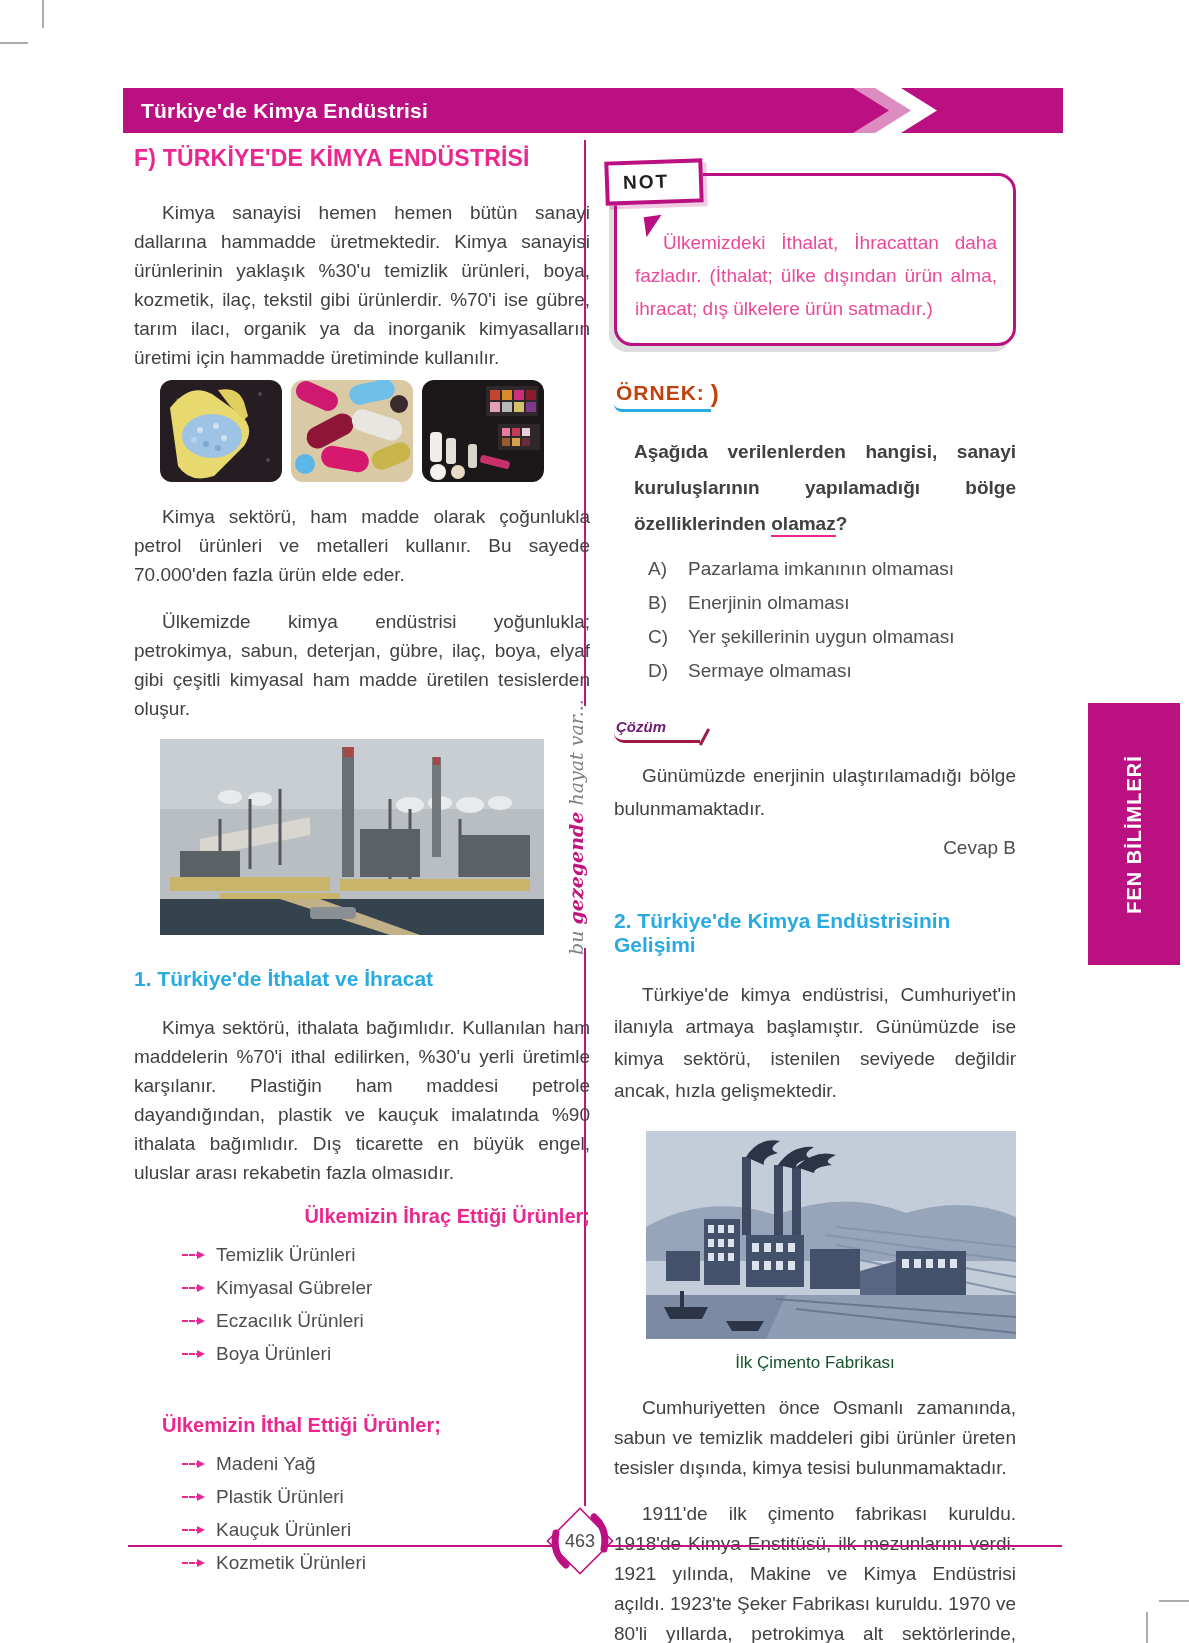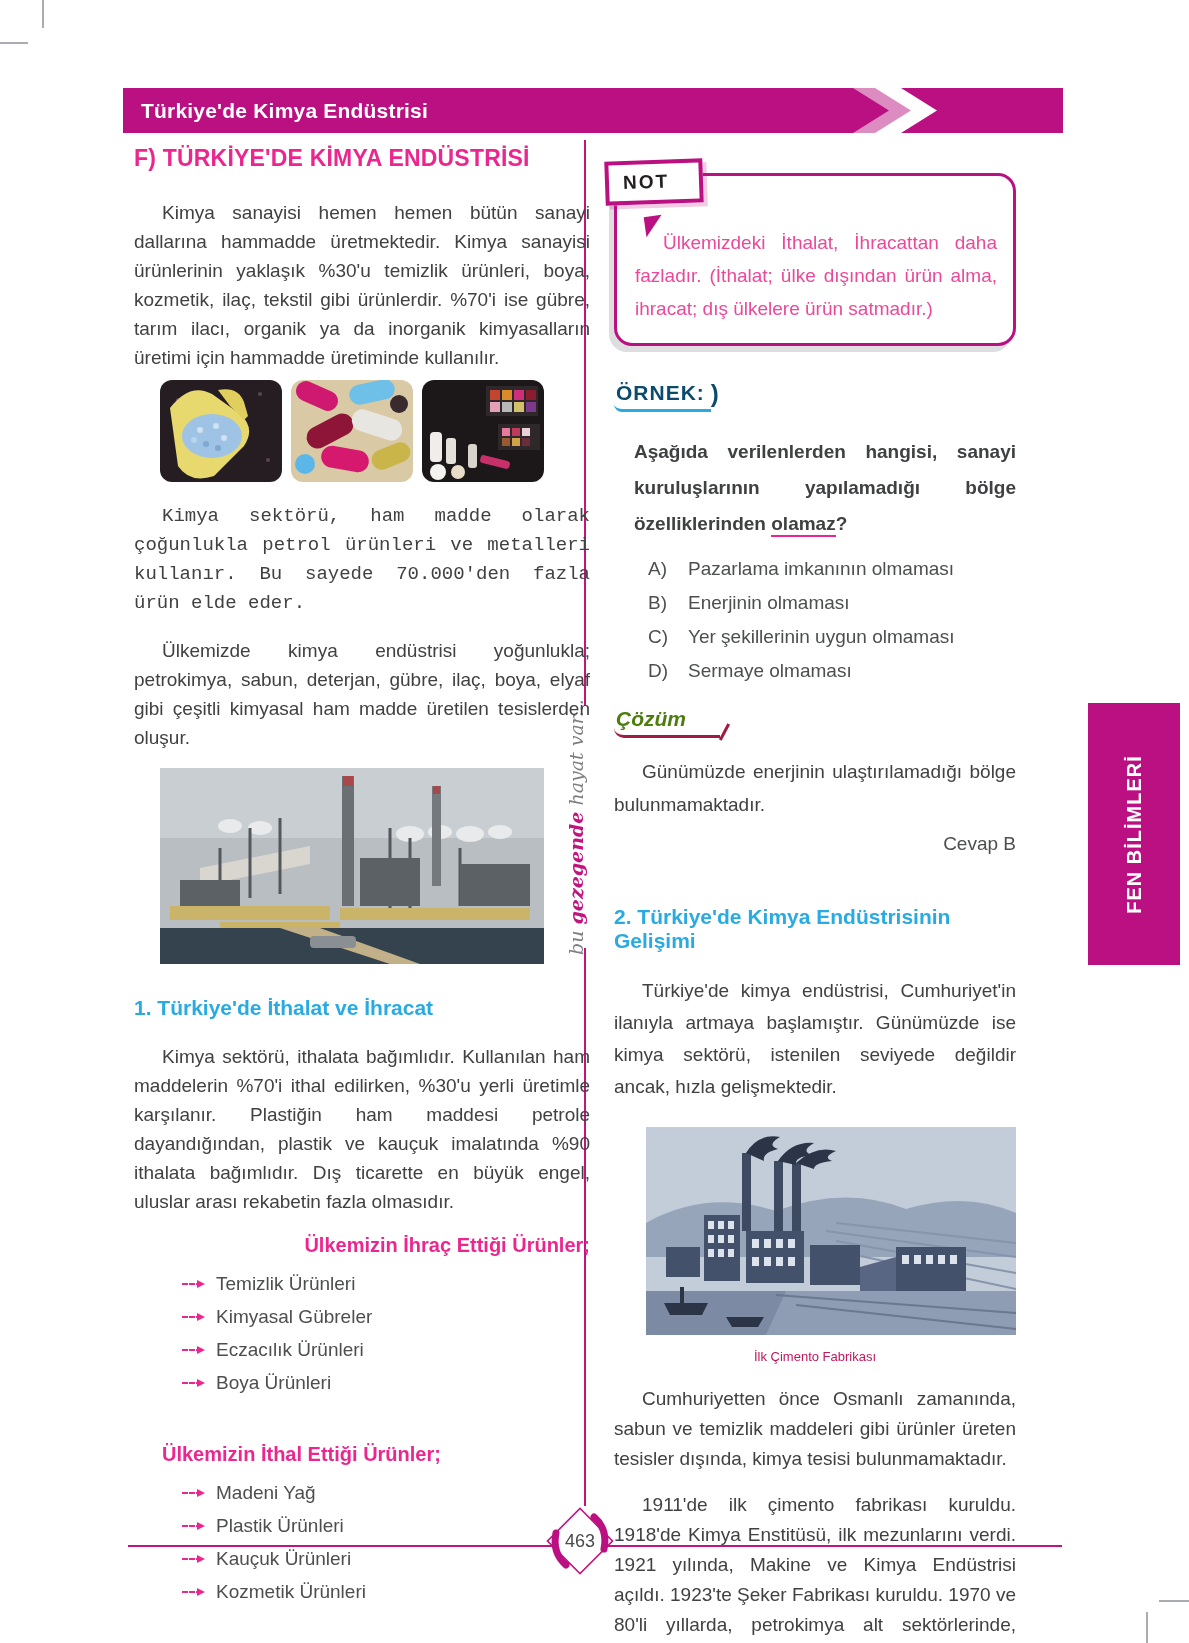--- a/index.html
+++ b/index.html
@@ -44,35 +44,35 @@
   .note-banner {
     position:absolute; top:-16px; left:-12px; background:#fff;
     border:4px solid #bb1081; padding:7px 30px 7px 14px;
     transform:rotate(-2deg); font-weight:bold; font-size:19px; letter-spacing:2px; color:#231f20;
     box-shadow:4px 4px 0 rgba(187,16,129,.22);
   }
   .note-tail { position:absolute; top:40px; left:28px; width:0; height:0;
     border-top:20px solid #bb1081; border-right:18px solid transparent; transform:rotate(-8deg); }
   .note-text { font-size:19px; line-height:33px; text-align:justify; text-indent:28px; color:#ec4899; margin:0; }
   
-  .ornek { margin-top:34px; color:#0c4a6e; font-weight:bold; font-size:21px; letter-spacing:1px; }
+  .ornek { margin-top:34px; color:#c2410c; font-weight:bold; font-size:21px; letter-spacing:1px; }
   .ornek .lbl { border-bottom:3px solid #29abe2; padding:0 6px 5px 2px; border-bottom-left-radius:8px; }
   .ornek .paren { font-size:24px; vertical-align:-2px; }
-  .cozum { margin-top:19px; color:#4d7c0f; font-weight:bold; font-size:21px; font-style:italic; }
+  .cozum { margin-top:30px; color:#701a75; font-weight:bold; font-size:15px; font-style:italic; }
   .cozum .lbl { position:relative; border-bottom:3px solid #9e1b42; padding:0 34px 5px 2px; border-bottom-left-radius:10px; }
   .cozum .lbl::after { content:""; position:absolute; right:-6px; bottom:-6px; width:3px; height:18px; background:#9e1b42; transform:rotate(28deg); }
   
   .question { margin:26px 0 0 20px; font-size:19px; line-height:36px; font-weight:bold; color:#3f4042; text-align:justify; }
   .u-pink { border-bottom:2.5px solid #ec268f; padding-bottom:1px; }
   .options { margin:10px 0 0 34px; }
   .opt { display:flex; height:34px; align-items:center; font-size:19px; color:#4d4e50; }
   .opt .key { width:40px; flex:0 0 auto; }
   .sol-p { font-size:19px; line-height:33px; text-align:justify; text-indent:28px; margin:24px 0 0 0; }
   .cevap { text-align:right; font-size:19px; margin-top:12px; color:#4d4e50; }
-  .caption { text-align:center; font-size:13px; color:#be185d; margin-top:14px; }
+  .caption { text-align:center; font-size:17px; color:#14532d; margin-top:14px; }
   
   .divider-seg { position:absolute; left:584px; width:2px; background:#c2147f; }
   .margin-note {
     position:absolute; left:444px; top:814px; width:268px; height:26px;
     transform:rotate(-90deg);
     font-family:"DejaVu Serif", serif; font-style:italic; font-size:19px; color:#7d7f83;
     text-align:center; white-space:nowrap;
   }
   .margin-note .hl { color:#c2147f; font-weight:bold; }
   
@@ -163,21 +163,21 @@
         </g>
         <rect x="8" y="52" width="12" height="30" rx="4" fill="#f0eeea"></rect>
         <rect x="24" y="58" width="10" height="26" rx="3" fill="#e4e0da"></rect>
         <circle cx="16" cy="92" r="8" fill="#f4f2ee"></circle>
           <circle cx="36" cy="92" r="7" fill="#e8dcc8"></circle>
         <rect x="46" y="64" width="9" height="24" rx="3" fill="#d8d4cc"></rect>
         <rect x="58" y="78" width="30" height="8" rx="3" fill="#c8306a" transform="rotate(14 73 82)"></rect>
       </svg>
     </div>
 
-    <p class="body" style="margin-top:20px;font-family:Liberation Mono, monospace;">Kimya sektörü, ham madde olarak çoğunlukla petrol ürünleri ve metalleri kullanır. Bu sayede 70.000'den fazla ürün elde eder.</p>
+    <p class="body" style="margin-top:20px;">Kimya sektörü, ham madde olarak çoğunlukla petrol ürünleri ve metalleri kullanır. Bu sayede 70.000'den fazla ürün elde eder.</p>
     <p class="body" style="margin-top:18px;">Ülkemizde kimya endüstrisi yoğunlukla; petrokimya, sabun, deterjan, gübre, ilaç, boya, elyaf gibi çeşitli kimyasal ham madde üretilen tesislerden oluşur.</p>
 
     <svg class="figure" width="384" height="196" viewBox="0 0 384 196">
       <rect width="384" height="196" fill="#b9bec2"></rect>
       <rect y="0" width="384" height="70" fill="#c9ced2"></rect>
       <g fill="#e8eaec">
           <ellipse cx="250" cy="66" rx="14" ry="8"></ellipse>
           <ellipse cx="280" cy="64" rx="12" ry="7"></ellipse>
           <ellipse cx="310" cy="66" rx="14" ry="8"></ellipse>
           <ellipse cx="340" cy="64" rx="12" ry="7"></ellipse>

